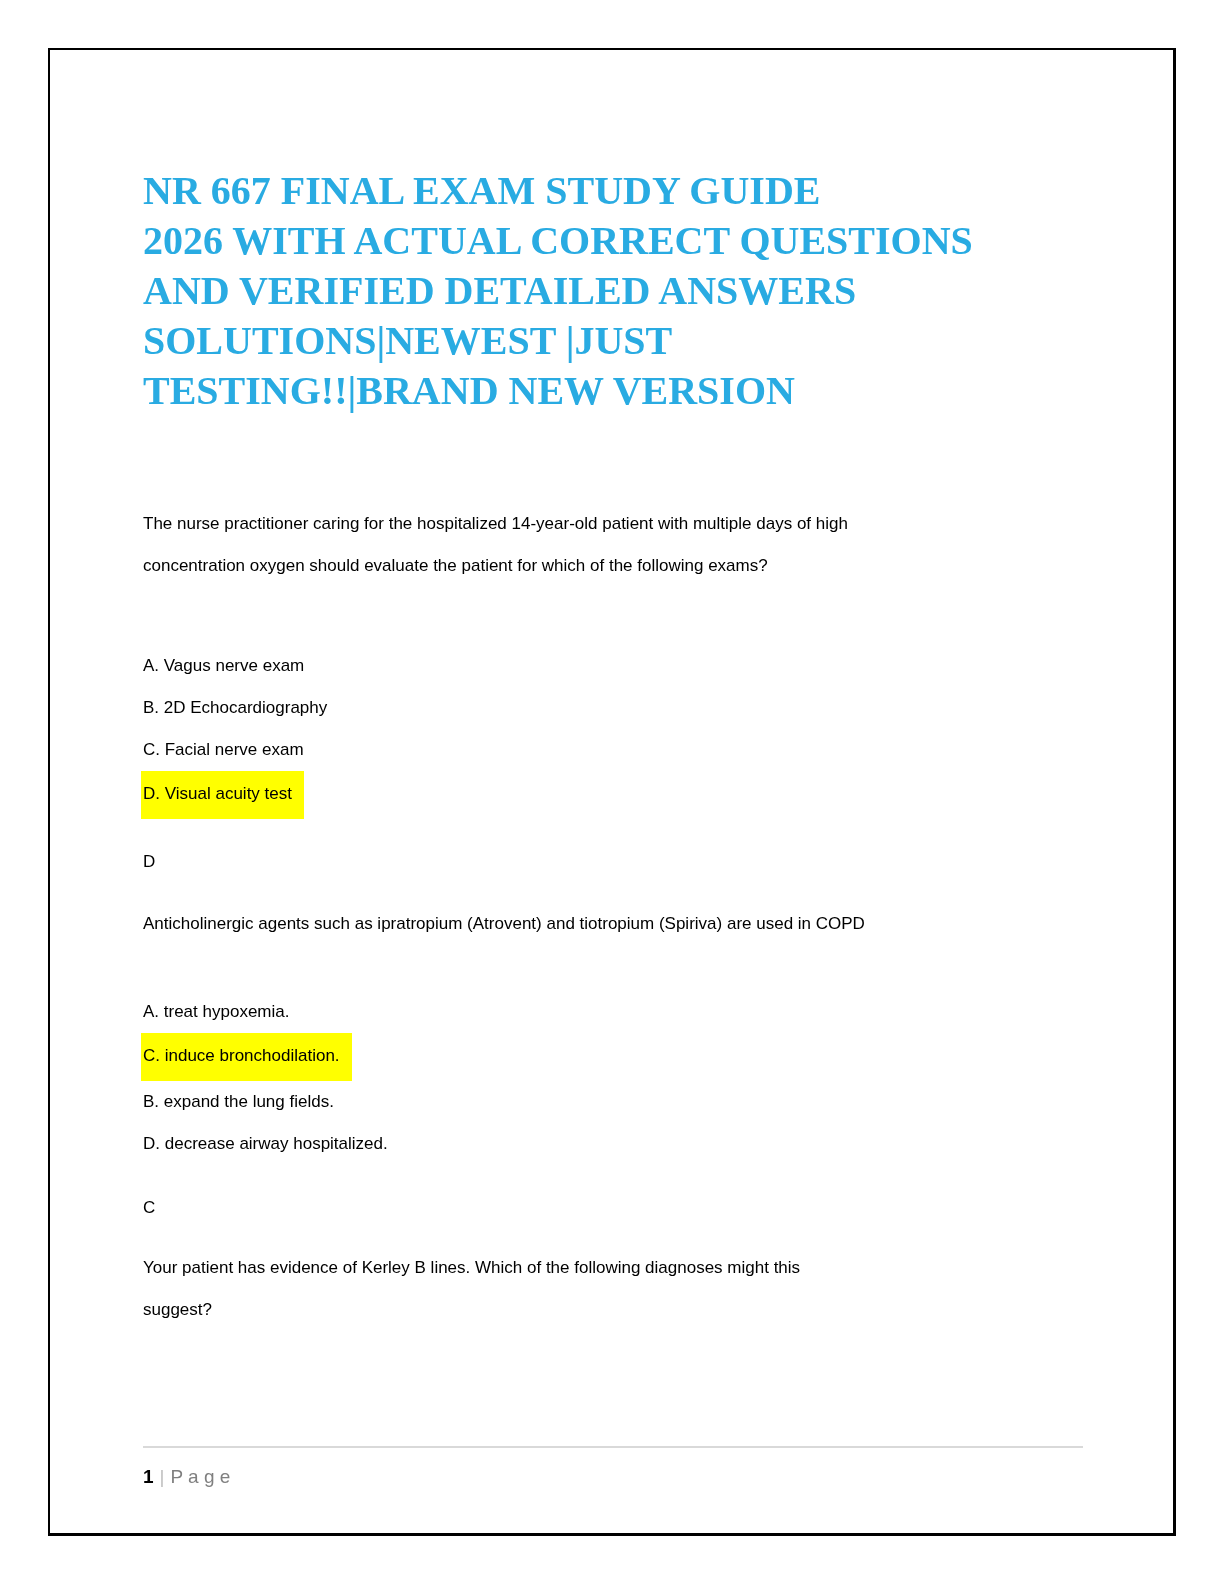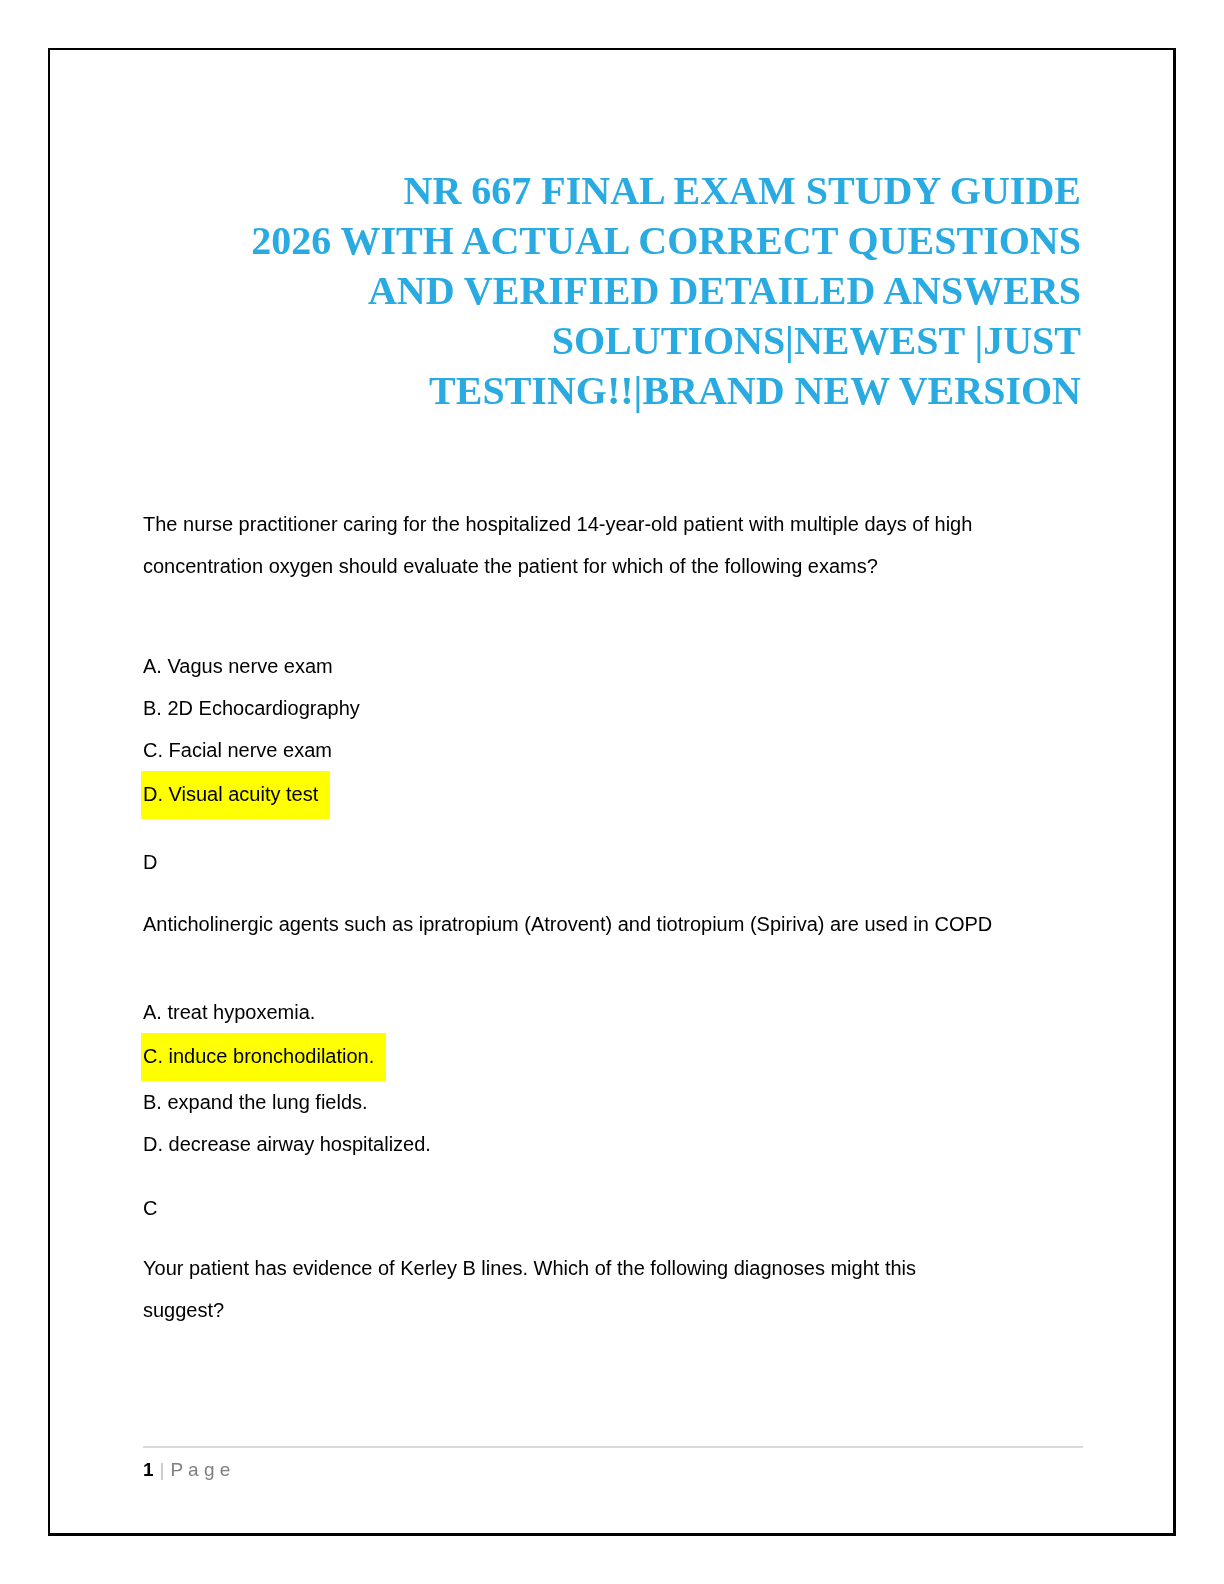--- a/index.html
+++ b/index.html
@@ -30,46 +30,46 @@
     left: 143px;
     top: 48px;
     width: 938px;
   }
   .title {
     margin: 118px 0 0 0;
     font-family: "Liberation Serif", serif;
     font-weight: bold;
     font-size: 40px;
     line-height: 50px;
-    text-align: right;
+    text-align: left;
     color: var(--title, #29ABE2);
   }
   .title .tline { white-space: nowrap; }
-  .qtext, .options, .answer { font-size: 20px; line-height: 42px; }
+  .qtext, .options, .answer { font-size: 17px; line-height: 42px; }
   .line { white-space: nowrap; }
   .q1-text   { margin-top: 87px; }
   .q1-opts   { margin-top: 58px; }
   .q1-answer { margin-top: 22px; }
   .q2-text   { margin-top: 20px; }
   .q2-opts   { margin-top: 46px; }
   .q2-answer { margin-top: 22px; }
   .q3-text   { margin-top: 18px; }
   .option-text { display: inline-block; }
   .option-text.hl {
     background: var(--highlight, #FFFF00);
     padding: 2px 12px 4px 2px;
     margin-left: -2px;
   }
   .footer {
     position: absolute;
     left: 143px;
     top: 1446px;
     width: 940px;
     border-top: 2px solid var(--separator, #D9D9D9);
-    padding-top: 11px;
+    padding-top: 18px;
     font-size: 19px;
     line-height: 22px;
   }
   .footer .pnum { font-weight: bold; color: #000; }
   .footer .pipe { color: #BFBFBF; padding: 0 6px; }
   .footer .plabel { color: var(--footer_text, #7F7F7F); }
 </style>
 </head>
 <body>
 

